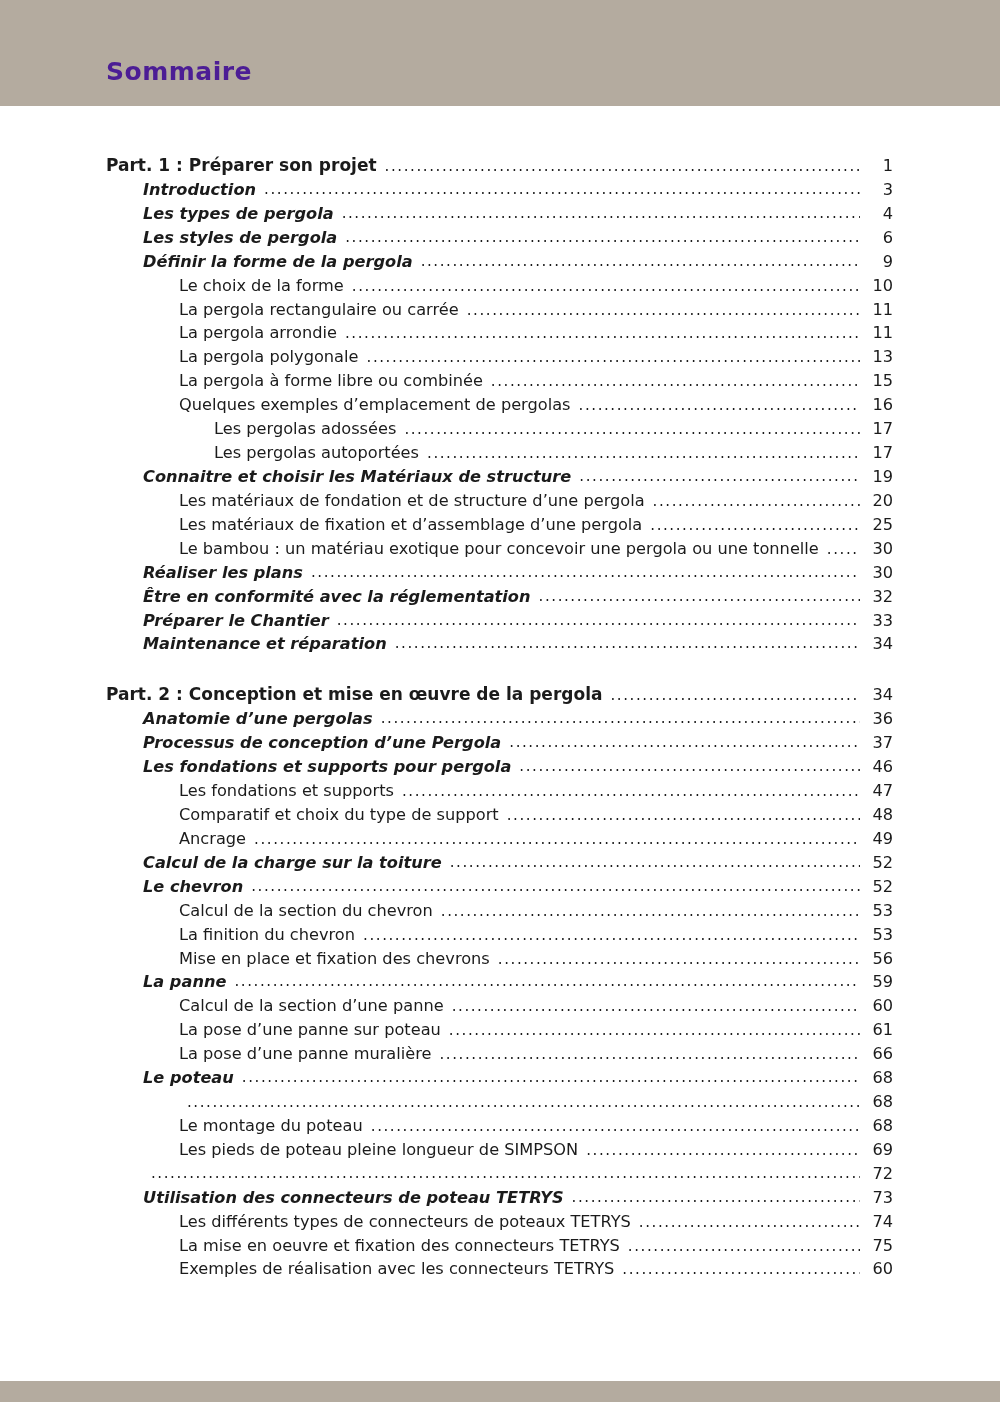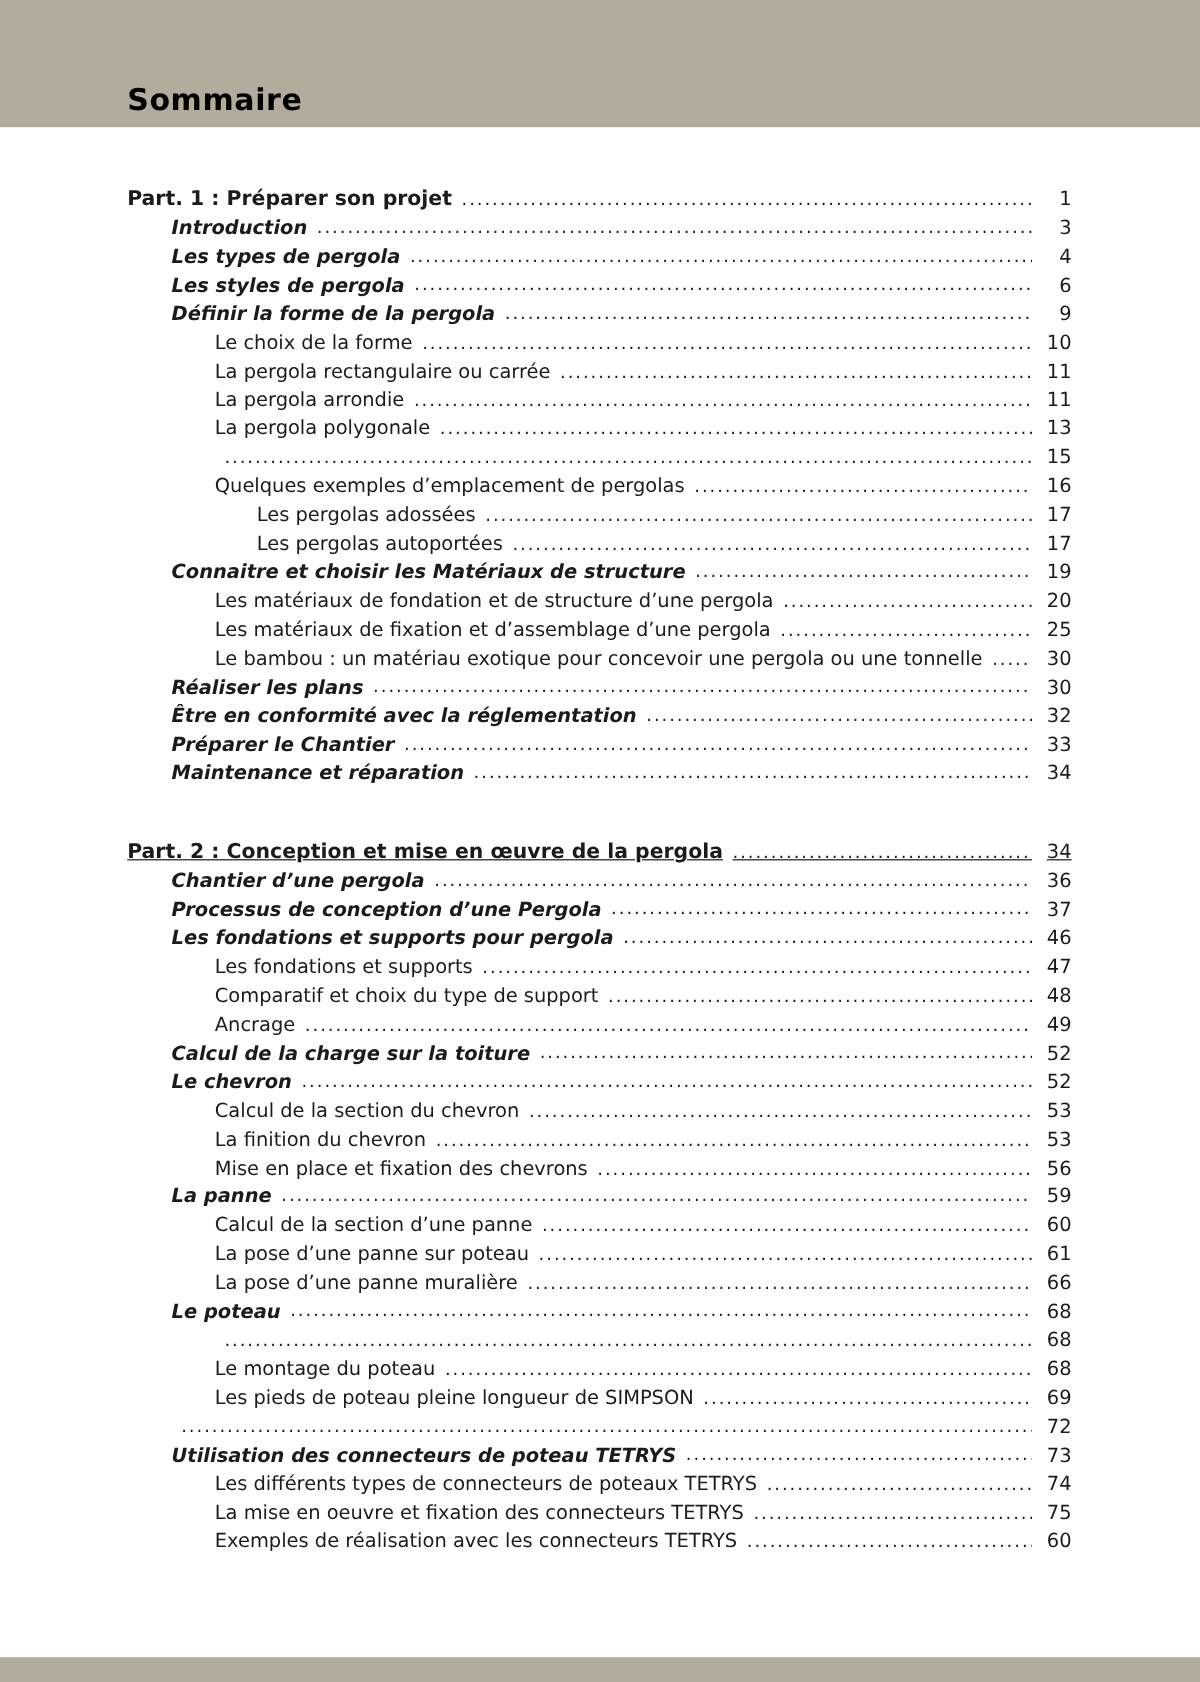--- a/index.html
+++ b/index.html
@@ -16,25 +16,25 @@
     position: absolute;
     left: 0;
     right: 0;
     background: var(--band-color, #b4ab9f);
   }
   .band.top { top: 0; height: 106px; }
   .band.bottom { bottom: 0; height: 21px; }
   .doc-title {
     position: absolute;
     left: 106px;
-    top: 69px;
+    top: 57px;
     margin: 0;
     font-size: 25px;
     font-weight: bold;
-    color: #000000;
+    color: #4c1d95;
     letter-spacing: 0.5px;
     font-family: "DejaVu Sans", "Liberation Sans", sans-serif;
   }
   .toc {
     position: absolute;
     top: 154px;
     left: 106px;
     right: 107px;
   }
   .row {
@@ -42,21 +42,21 @@
     align-items: baseline;
     height: 23.93px;
     font-size: 16.2px;
     line-height: 23.93px;
     white-space: nowrap;
   }
   .row.lvl0 { font-weight: bold; font-size: 17px; }
   .row.lvl1 { font-weight: bold; font-style: italic; padding-left: 37px; align-items: center; }
   .row.lvl2 { padding-left: 73px; }
   .row.lvl3 { padding-left: 108px; }
-  .row.gap { margin-top: 42px; text-decoration: underline; }
+  .row.gap { margin-top: 27px; }
   .label { flex: 0 0 auto; }
   .dots {
     flex: 1 1 auto;
     overflow: hidden;
     white-space: nowrap;
     margin: 0 6px 0 8px;
     font-weight: normal;
     font-style: normal;
     font-size: 15px;
     letter-spacing: 1.6px;
@@ -122,20 +122,21 @@
         <span class="label">La pergola arrondie</span>
         <span class="dots"></span>
         <span class="pgnum">11</span>
       </div>
       <div class="row lvl2">
         <span class="label">La pergola polygonale</span>
         <span class="dots"></span>
         <span class="pgnum">13</span>
       </div>
       <div class="row lvl2">
+        <span class="label">La pergola à forme libre ou combinée</span>
         <span class="dots"></span>
         <span class="pgnum">15</span>
       </div>
       <div class="row lvl2">
         <span class="label">Quelques exemples d’emplacement de pergolas</span>
         <span class="dots"></span>
         <span class="pgnum">16</span>
       </div>
       <div class="row lvl3">
         <span class="label">Les pergolas adossées</span>
@@ -186,21 +187,21 @@
         <span class="label">Maintenance et réparation</span>
         <span class="dots"></span>
         <span class="pgnum">34</span>
       </div>
       <div class="row lvl0 gap">
         <span class="label">Part. 2 : Conception et mise en œuvre de la pergola</span>
         <span class="dots"></span>
         <span class="pgnum">34</span>
       </div>
       <div class="row lvl1">
-        <span class="label">Chantier d’une pergola</span>
+        <span class="label">Anatomie d’une pergolas</span>
         <span class="dots"></span>
         <span class="pgnum">36</span>
       </div>
       <div class="row lvl1">
         <span class="label">Processus de conception d’une Pergola</span>
         <span class="dots"></span>
         <span class="pgnum">37</span>
       </div>
       <div class="row lvl1">
         <span class="label">Les fondations et supports pour pergola</span>

